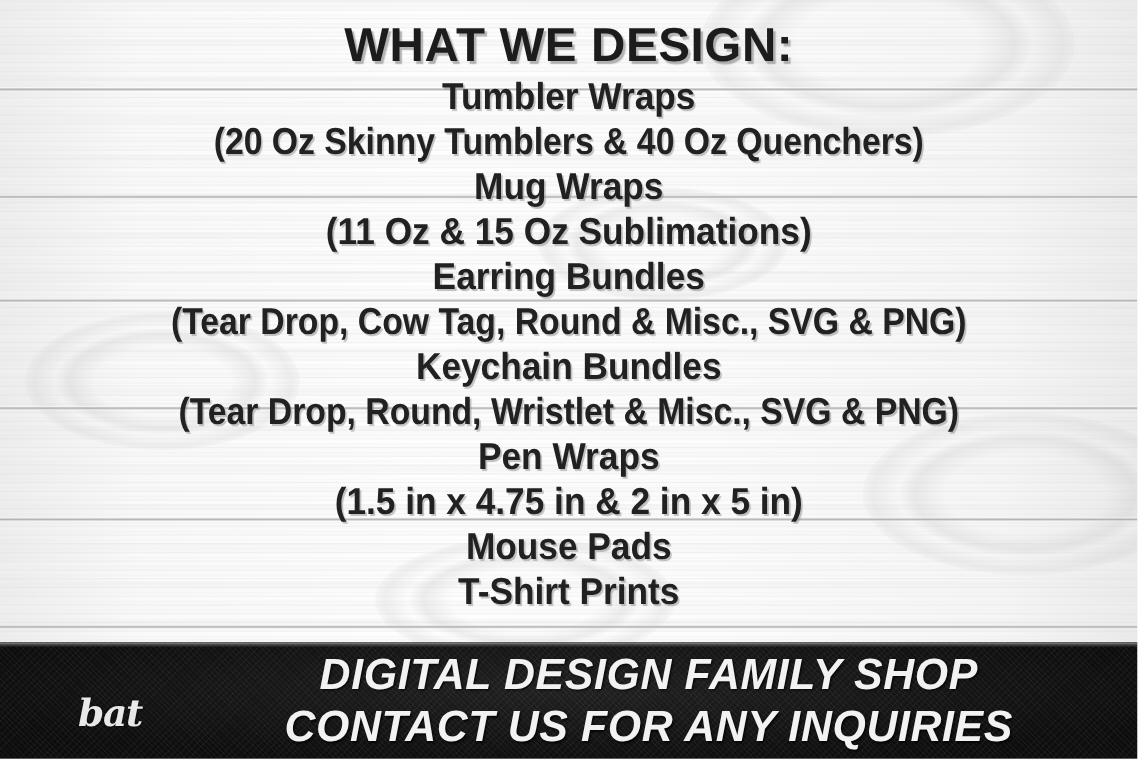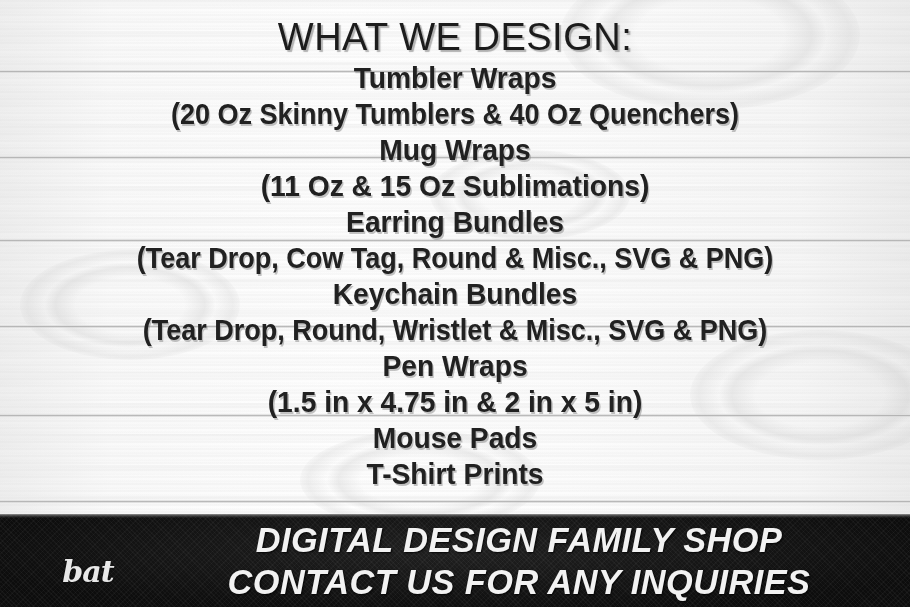--- a/index.html
+++ b/index.html
@@ -89,21 +89,21 @@
     position: absolute;
     left: 0;
     top: 0;
     width: 910px;
     text-align: center;
     z-index: 5;
   }
 
   .poster-title {
     font-family: "Liberation Sans", "DejaVu Sans", sans-serif;
-    font-weight: normal;
+    font-weight: bold;
     font-size: 38px;
     line-height: 46px;
     letter-spacing: 0.5px;
     color: #1c1c1c;
     text-shadow: 2px 2px 1px rgba(120,120,120,0.55);
     margin-top: 14px;
     white-space: nowrap;
   }
 
   .line {

